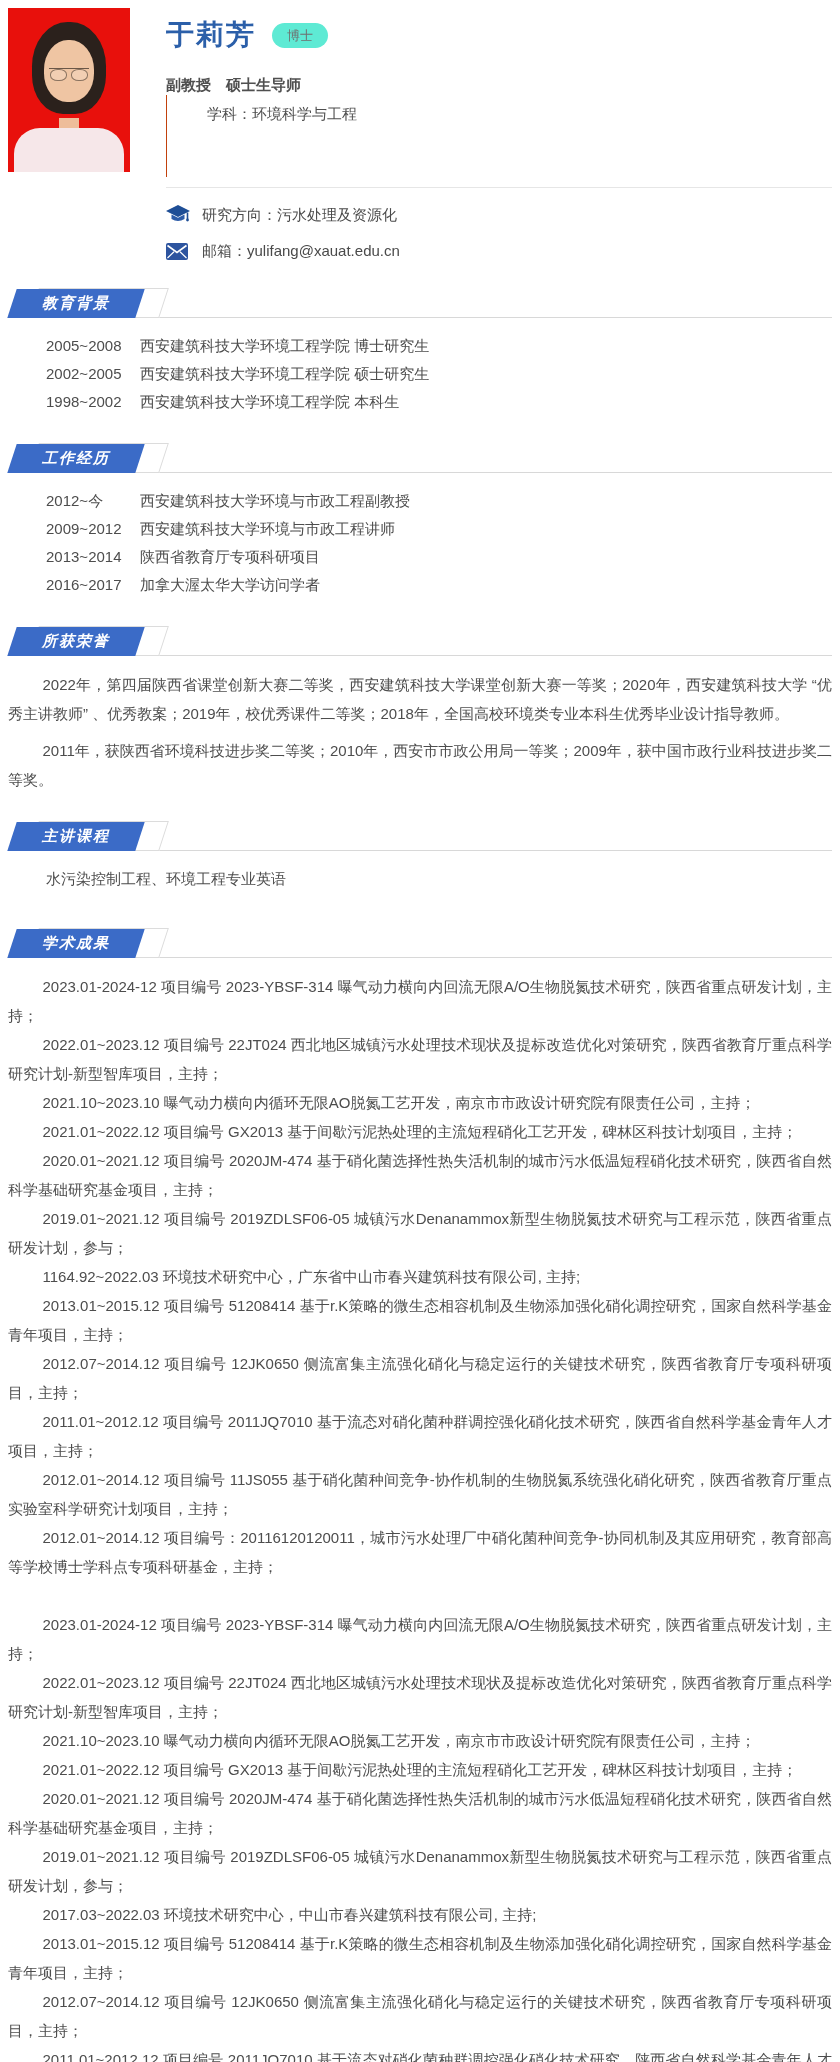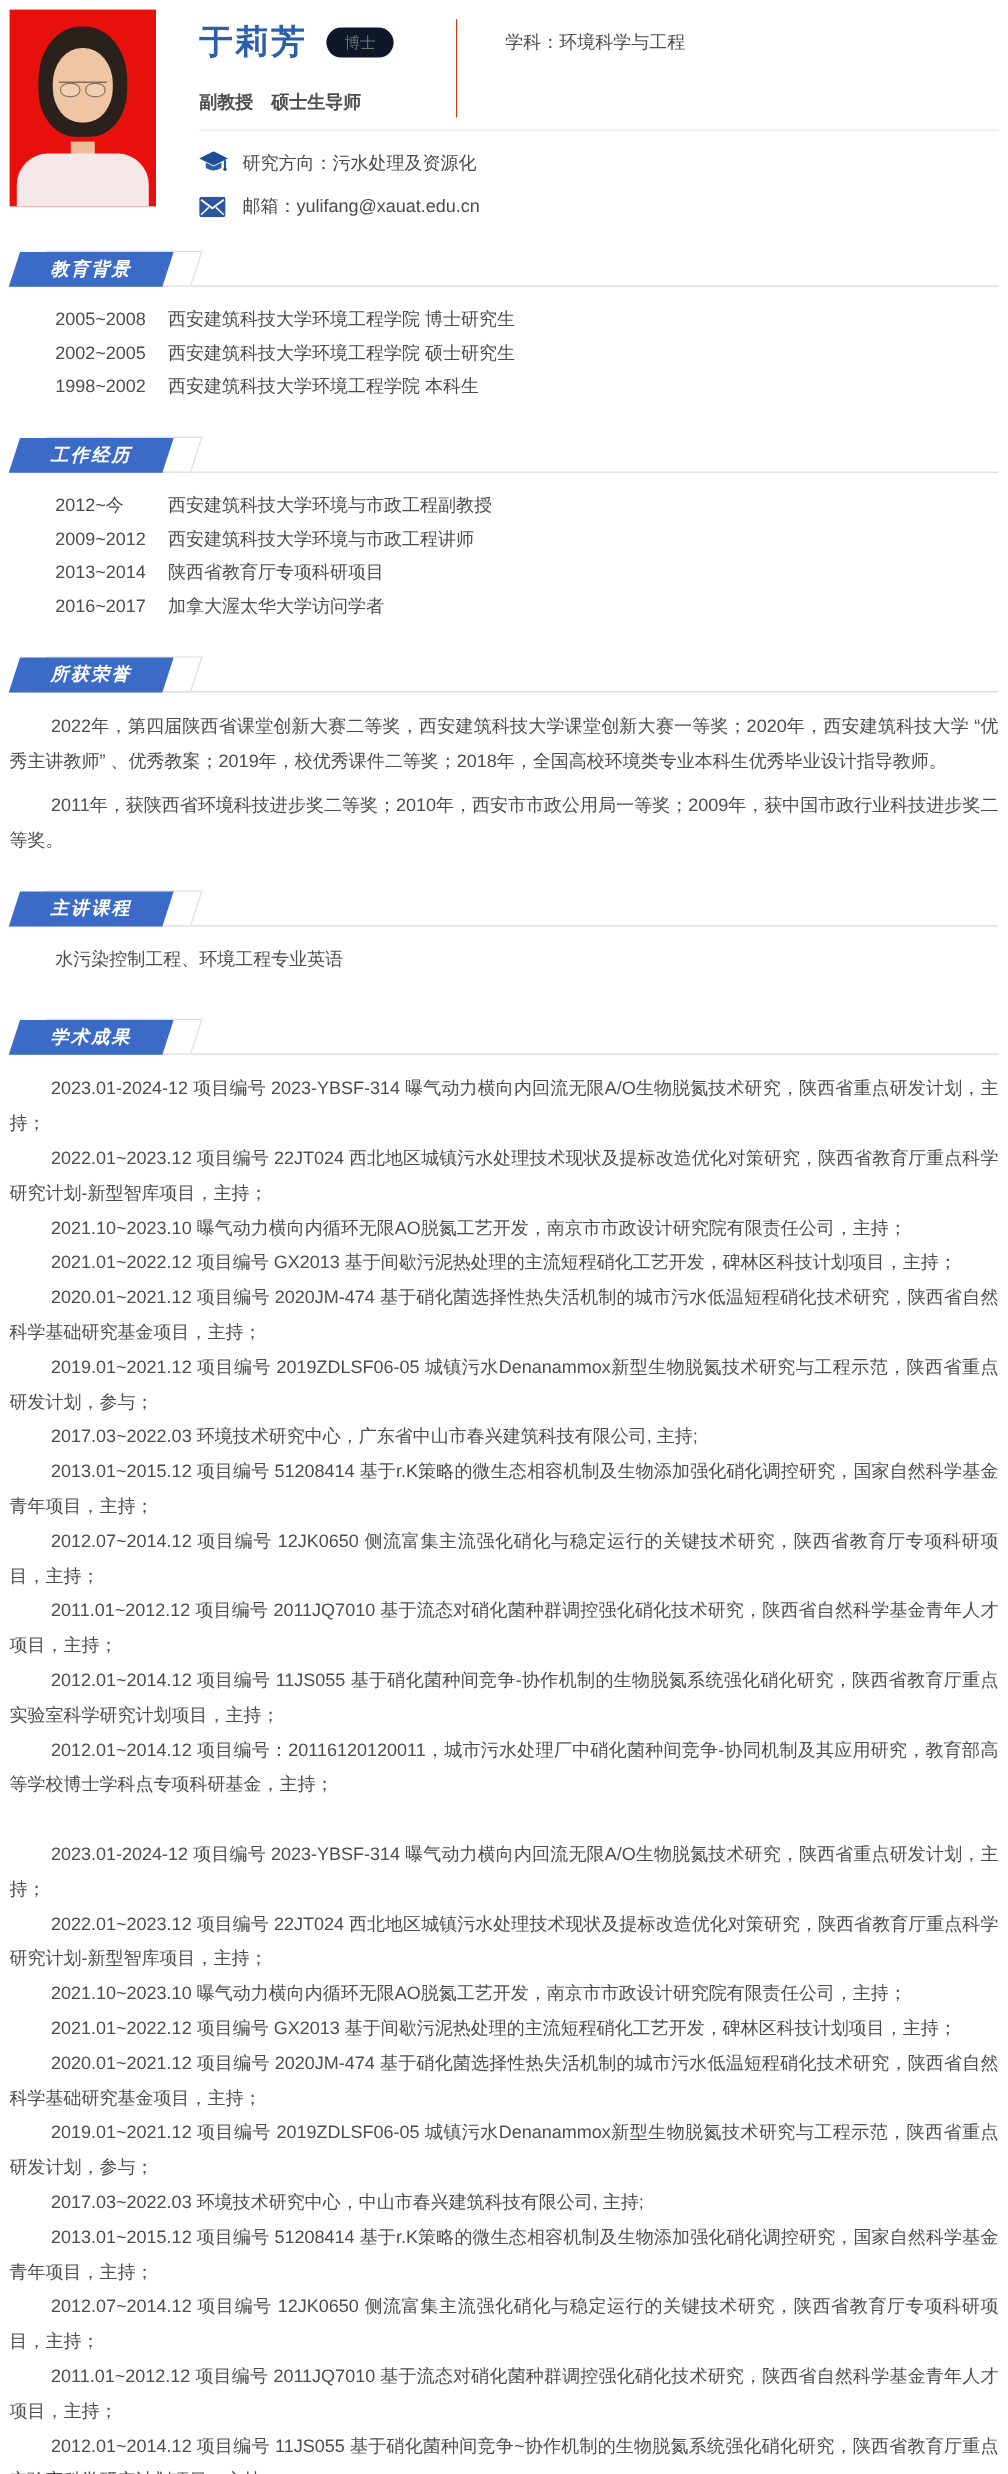--- a/index.html
+++ b/index.html
@@ -10,25 +10,25 @@
   .header { display:flex; }
   .photo { width:122px; height:164px; background:#e8100c; position:relative; overflow:hidden; flex-shrink:0; }
   .photo .hair { position:absolute; top:14px; left:24px; width:74px; height:92px; background:#2b211c; border-radius:48% 48% 42% 42%; }
   .photo .face { position:absolute; top:32px; left:36px; width:50px; height:62px; background:#efc5a3; border-radius:48% 48% 46% 46%; }
   .photo .glasses { position:absolute; top:60px; left:41px; width:40px; height:11px; border-top:1px solid #6b5747; }
   .photo .glasses:before, .photo .glasses:after { content:""; position:absolute; top:0; width:15px; height:10px; border:1px solid #8a7360; border-radius:45%; background:rgba(255,255,255,.18); }
   .photo .glasses:before { left:1px; } .photo .glasses:after { right:1px; }
   .photo .neck { position:absolute; bottom:38px; left:51px; width:20px; height:16px; background:#eebd9a; }
   .photo .body { position:absolute; bottom:0; left:6px; right:6px; height:44px; background:#f6e7e9; border-radius:26px 26px 0 0; }
   .header-main { flex:1; padding-left:36px; padding-top:8px; }
-  .header-top { display:flex; }
+  .header-top { display:flex;flex-direction:column; }
   .ht-left { width:214px; flex-shrink:0; }
   .name-row { display:flex; align-items:center; gap:16px; }
   .name { font-size:28px; font-weight:bold; color:#2b5fa9; letter-spacing:2px; }
-  .badge { background:#0f172a; color:#6f6f6f; font-size:13px; line-height:13px; padding:6px 15px; border-radius:14px; }
+  .badge { background:#5eead4; color:#6f6f6f; font-size:13px; line-height:13px; padding:6px 15px; border-radius:14px; }
   .titles { margin-top:22px; font-size:15px; color:#4f4f4f;font-weight:bold; }
   .ht-right { border-left:1px solid #c2410c; padding-left:40px; padding-top:10px; font-size:15px; color:#4f4f4f; height:72px; }
   .header-rule { border-top:1px solid #e6e6e6; margin-top:10px; }
   .contact-row { display:flex; align-items:center; margin-top:17px; font-size:15px; color:#4a4a4a; }
   .contact-row .icon { width:26px; margin-right:10px; display:flex; align-items:center; }
 
   
   .sec-header { position:relative; height:30px; border-bottom:1px solid #d8d8d8; margin-top:26px; }
   .banner-back { position:absolute; left:26px; bottom:-1px; width:128px; height:28px; background:#fff; border:1px solid #dcdcdc; transform:skewX(-18deg); }
   .banner { position:absolute; left:4px; bottom:-1px; width:128px; height:29px; background:#3b6bc7; transform:skewX(-18deg); display:flex; align-items:center; justify-content:center; }
@@ -166,21 +166,21 @@
         <span>学术成果</span>
       </div>
   </div>
   <div class="para-block">
     <p class="para">2023.01-2024-12 项目编号 2023-YBSF-314 曝气动力横向内回流无限A/O生物脱氮技术研究，陕西省重点研发计划，主持；</p>
     <p class="para">2022.01~2023.12 项目编号 22JT024 西北地区城镇污水处理技术现状及提标改造优化对策研究，陕西省教育厅重点科学研究计划-新型智库项目，主持；</p>
     <p class="para">2021.10~2023.10 曝气动力横向内循环无限AO脱氮工艺开发，南京市市政设计研究院有限责任公司，主持；</p>
     <p class="para">2021.01~2022.12 项目编号  GX2013 基于间歇污泥热处理的主流短程硝化工艺开发，碑林区科技计划项目，主持；</p>
     <p class="para">2020.01~2021.12  项目编号 2020JM-474  基于硝化菌选择性热失活机制的城市污水低温短程硝化技术研究，陕西省自然科学基础研究基金项目，主持；</p>
     <p class="para">2019.01~2021.12  项目编号 2019ZDLSF06-05  城镇污水Denanammox新型生物脱氮技术研究与工程示范，陕西省重点研发计划，参与；</p>
-    <p class="para">2017.03~2022.03  环境技术研究中心，广东省中山市春兴建筑科技有限公司, 主持;</p>
+    <p class="para">1164.92~2022.03  环境技术研究中心，广东省中山市春兴建筑科技有限公司, 主持;</p>
     <p class="para">2013.01~2015.12 项目编号 51208414 基于r.K策略的微生态相容机制及生物添加强化硝化调控研究，国家自然科学基金青年项目，主持；</p>
     <p class="para">2012.07~2014.12 项目编号 12JK0650 侧流富集主流强化硝化与稳定运行的关键技术研究，陕西省教育厅专项科研项目，主持；</p>
     <p class="para">2011.01~2012.12  项目编号 2011JQ7010 基于流态对硝化菌种群调控强化硝化技术研究，陕西省自然科学基金青年人才项目，主持；</p>
     <p class="para">2012.01~2014.12  项目编号 11JS055  基于硝化菌种间竞争-协作机制的生物脱氮系统强化硝化研究，陕西省教育厅重点实验室科学研究计划项目，主持；</p>
     <p class="para">2012.01~2014.12  项目编号：20116120120011，城市污水处理厂中硝化菌种间竞争-协同机制及其应用研究，教育部高等学校博士学科点专项科研基金，主持；</p>
   </div>
   <div class="para-block block-gap">
     <p class="para">2023.01-2024-12 项目编号 2023-YBSF-314 曝气动力横向内回流无限A/O生物脱氮技术研究，陕西省重点研发计划，主持；</p>
     <p class="para">2022.01~2023.12 项目编号 22JT024 西北地区城镇污水处理技术现状及提标改造优化对策研究，陕西省教育厅重点科学研究计划-新型智库项目，主持；</p>
     <p class="para">2021.10~2023.10 曝气动力横向内循环无限AO脱氮工艺开发，南京市市政设计研究院有限责任公司，主持；</p>

